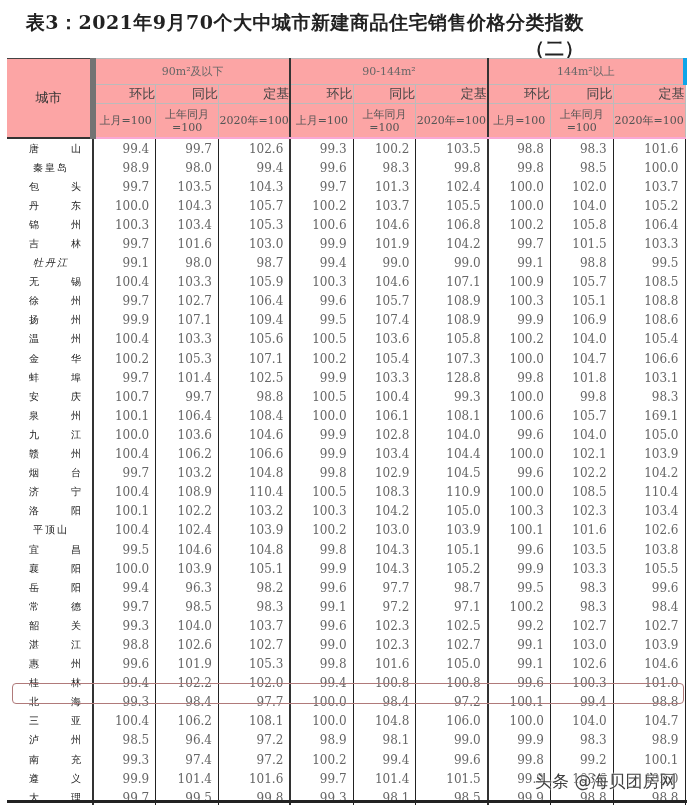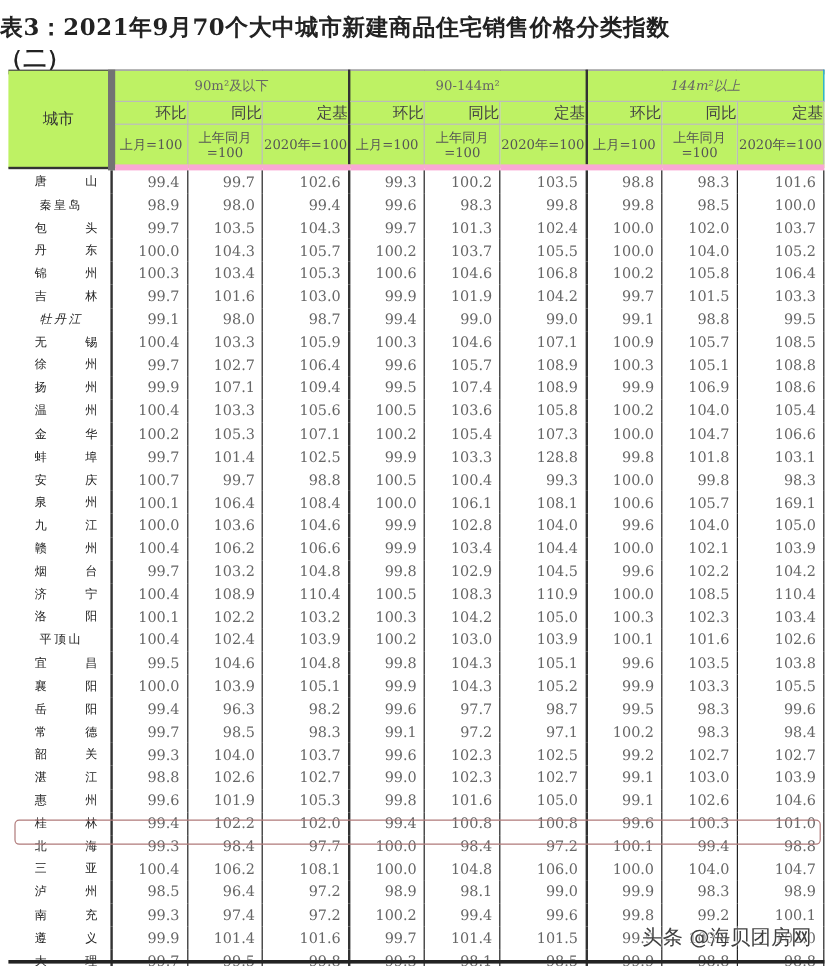--- a/index.html
+++ b/index.html
@@ -1,32 +1,32 @@
 <!DOCTYPE html>
 <html><head>
 <meta charset="utf-8">
 <style>
   html, body { margin: 0; padding: 0; background: #ffffff; }
   body { width: 692px; height: 805px; position: relative; overflow: hidden; font-family: "DejaVu Serif", "Liberation Serif", serif; color: #333; }
-  .title { position: absolute; top: 10px; left: 0; width: 584px; text-align: left; font-size: 19px; font-weight: bold; color: #222; letter-spacing: 0.5px; font-family: "DejaVu Serif", serif; }
+  .title { position: absolute; top: 10px; left: 0; width: 584px; text-align: right; font-size: 19px; font-weight: bold; color: #222; letter-spacing: 0.5px; font-family: "DejaVu Serif", serif; }
   table.t { position: absolute; left: 7px; top: 58px; width: 680px; border-collapse: collapse; table-layout: fixed; }
   table.t col.c0 { width: 85px; }
   table.t col.cv1 { width: 62px; }
   table.t col.cv2 { width: 62px; }
   table.t col.cv3 { width: 71px; }
   .topbar { position: absolute; left: 7px; top: 58px; width: 680px; height: 4px; background: #444; }
   .botbar { position: absolute; left: 7px; top: 800px; width: 680px; height: 3px; background: #222; }
   th, td { padding: 0; font-weight: normal; }
-  thead th { border: 1px solid #bbb; color: #555; font-size: 12px; text-align: center; background: #bef264; }
+  thead th { border: 1px solid #bbb; color: #555; font-size: 12px; text-align: center; background: #fca5a5; }
   thead th.grp { height: 22px; font-size: 11px; color: #666; border-right: 2px solid #333; }
   thead th.sub { height: 18px; font-size: 13px; color: #444; text-align: right; }
   thead th.base { height: 33px; font-size: 11px; line-height: 13px; color: #555; }
   thead th.city-h { font-size: 13px; color: #333; border-right: 6px solid #737373; border-left: none; }
   th.gsep, td.gsep { border-right: 2px solid #333 !important; }
-  thead tr.r3 th { border-bottom: 5px solid #f9a8d4; }
+  thead tr.r3 th { border-bottom: 2px solid #f9a8d4; }
   tbody td { height: 19.1px; font-size: 12px; color: #666; text-align: right; padding-right: 6px; border-left: 1px solid #222; border-right: 1px solid #222; white-space: nowrap; }
   tbody td.city { text-align: left; padding-left: 22px; padding-right: 0; color: #222; font-size: 10px; letter-spacing: 0; border-left: none; border-right: 2px solid #333; font-family: "DejaVu Sans", sans-serif; }
   .cname { display: inline-block; width: 52px; text-align: justify; text-align-last: justify; }
   .hl { position: absolute; left: 12px; top: 683px; width: 670px; height: 19px; border: 1px solid #b07a7a; border-radius: 4px; pointer-events: none; }
   .wm { position: absolute; left: 535px; top: 770px; font-size: 17px; color: #404040; font-family: "DejaVu Sans", sans-serif; text-shadow: 0 0 2px #fff, 0 0 2px #fff; }
 </style>
 </head>
 <body>
 
 <div class="title">表3：2021年9月70个大中城市新建商品住宅销售价格分类指数（二）</div>
@@ -44,21 +44,21 @@
       <col class="cv3">
     <col class="cv1">
       <col class="cv2">
       <col class="cv3">
   </colgroup>
   <thead>
     <tr class="r1" style="height:26px">
       <th class="city-h" rowspan="3" style="border-top:none;border-left:none;border-bottom:2px solid #333;">城市</th>
       <th class="grp" colspan="3"><span>90m²及以下</span></th>
       <th class="grp" colspan="3"><span>90-144m²</span></th>
-      <th class="grp" colspan="3" style="border-right:1px solid #0ea5e9;font-style:italic;"><span>144m²以上</span></th>
+      <th class="grp" colspan="3" style="border-right:4px solid #0ea5e9;"><span>144m²以上</span></th>
     </tr>
     <tr class="r2" id="subrow">
         <th class="sub">环比</th>
         <th class="sub">同比</th>
         <th class="sub gsep">定基</th>
         <th class="sub">环比</th>
         <th class="sub">同比</th>
         <th class="sub gsep">定基</th>
         <th class="sub">环比</th>
         <th class="sub">同比</th>

